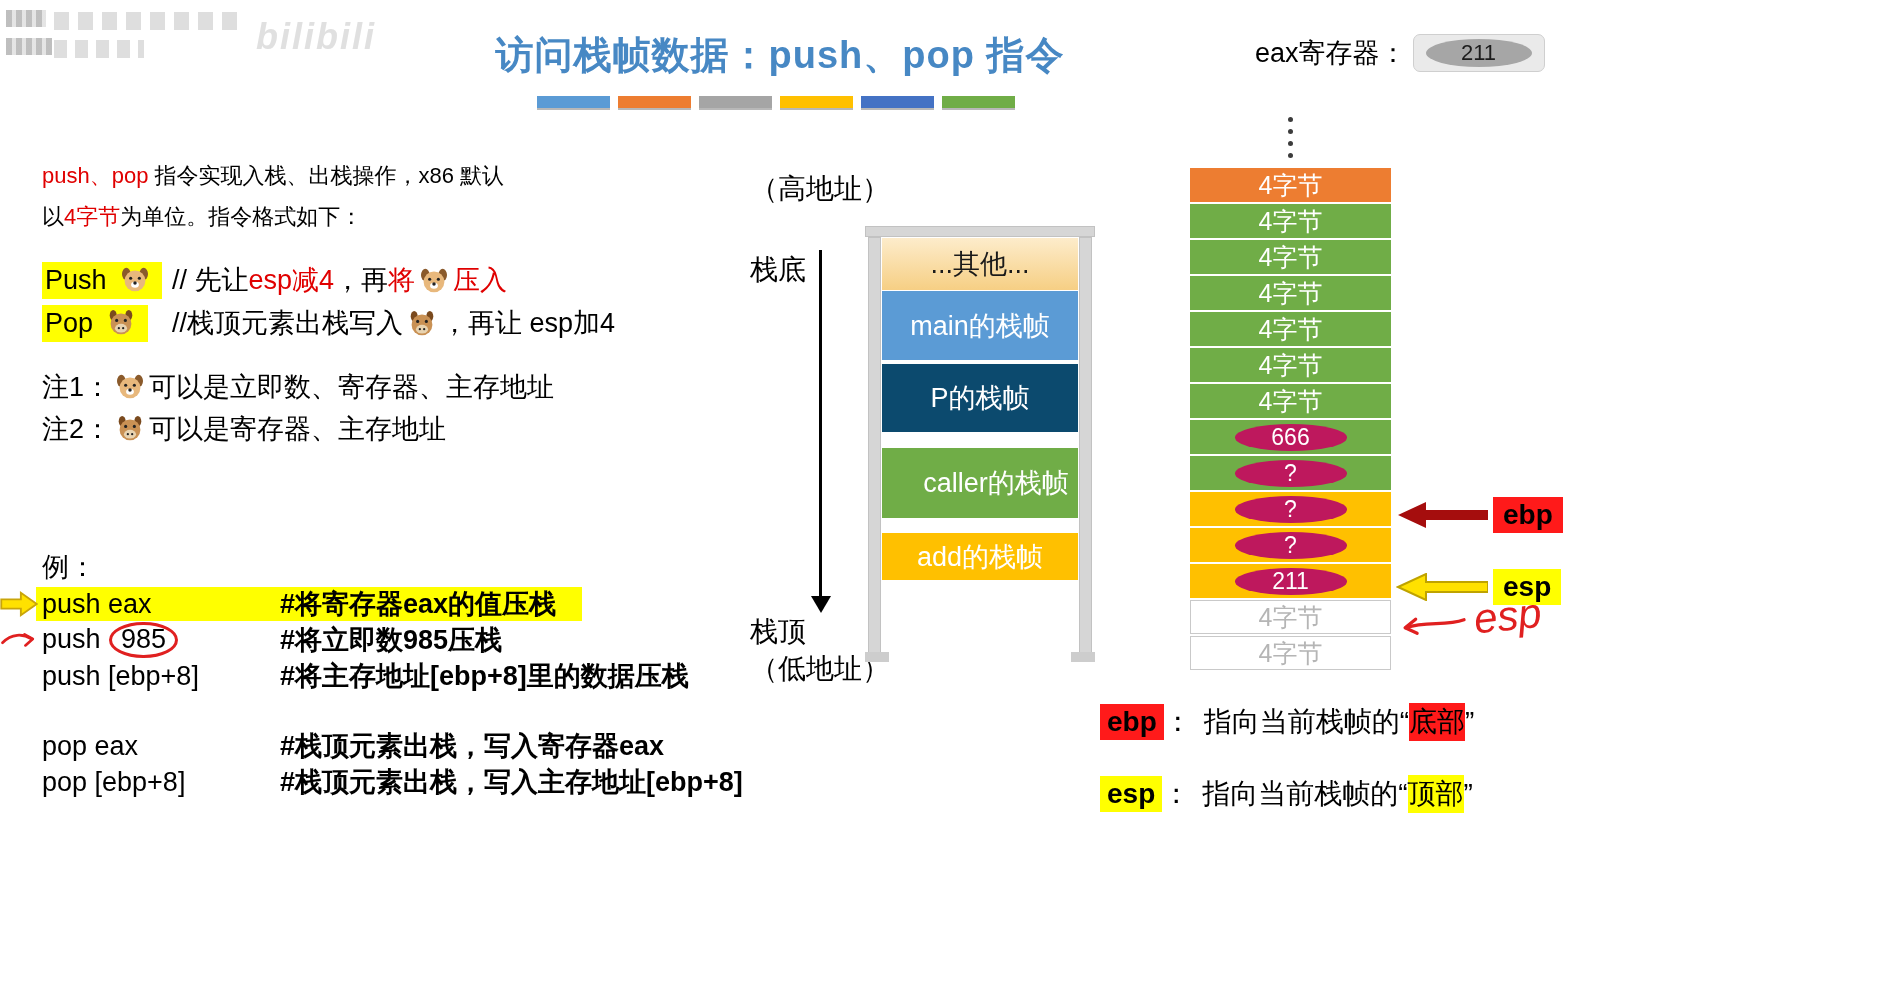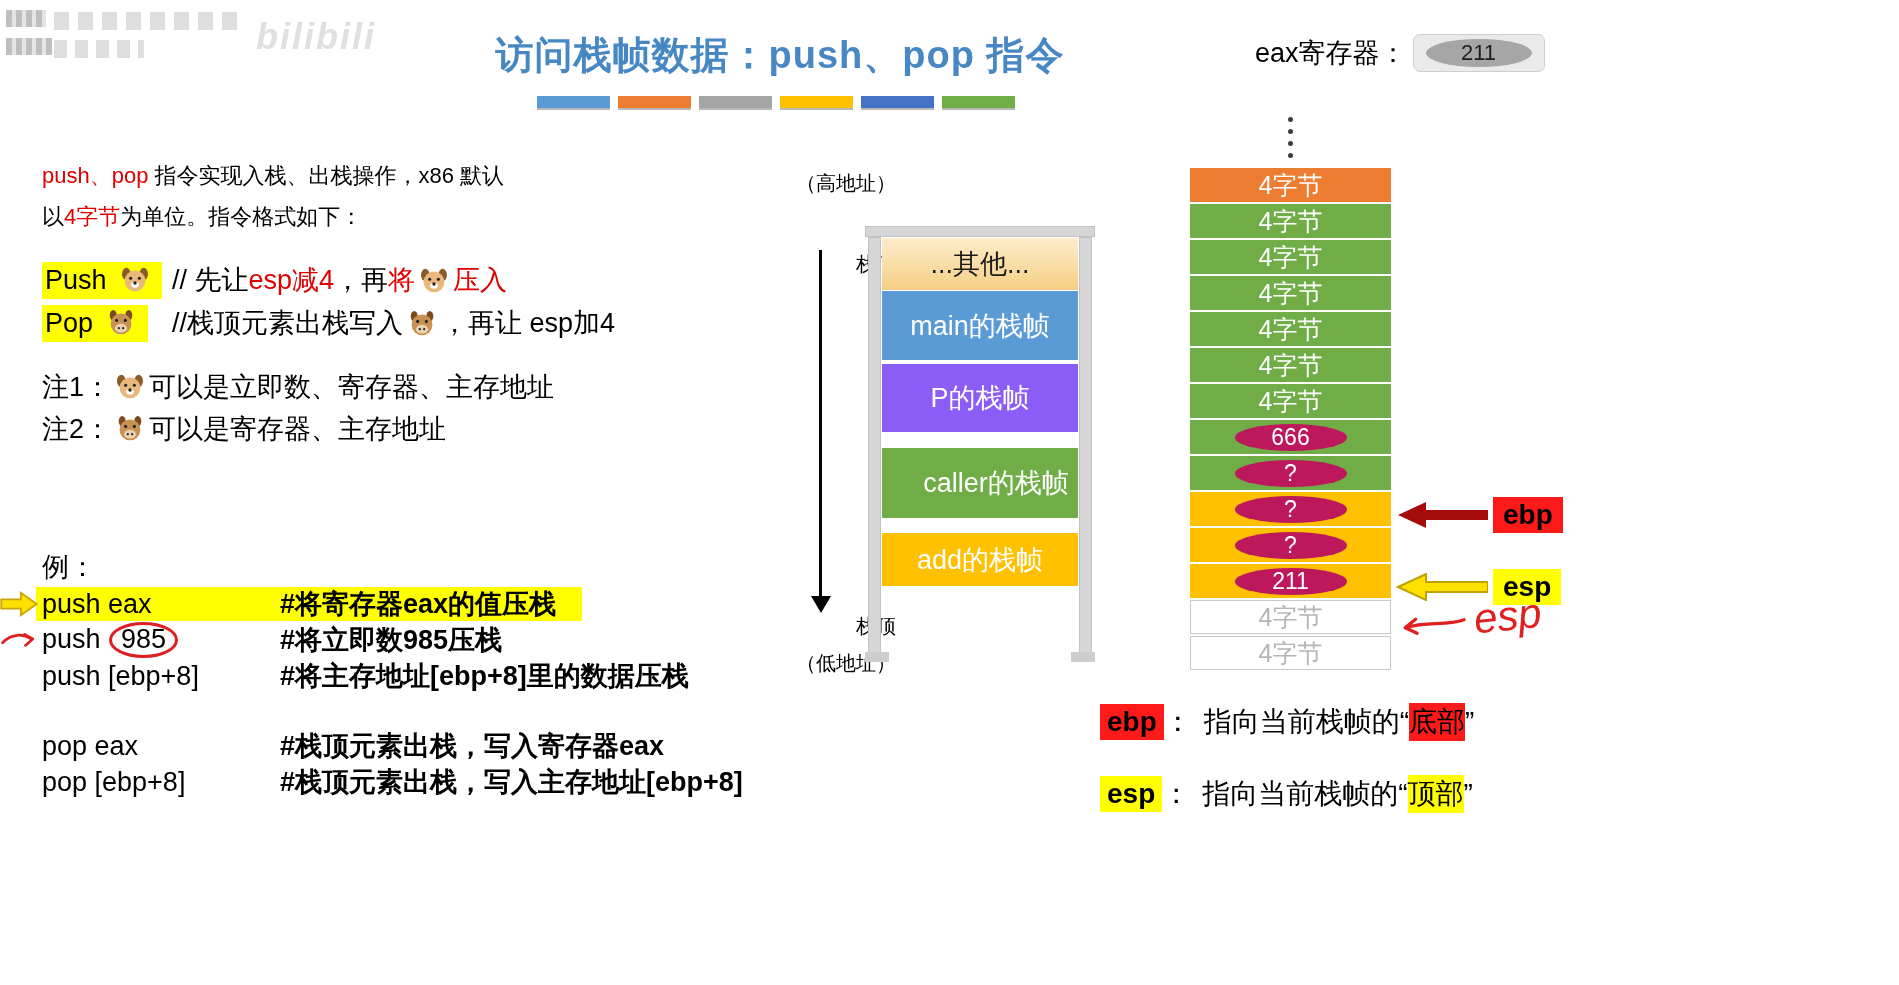--- a/index.html
+++ b/index.html
@@ -43,41 +43,41 @@
   .ex-label { height: 38px; display: flex; align-items: center; }
   .ex-row { position: relative; display: flex; align-items: center; height: 36px; }
   .ex-band { position: absolute; left: -6px; top: 1px; width: 546px; height: 34px; background: #ffff00; z-index: 0; }
   .ex-arrow { position: absolute; left: -42px; top: 4px; z-index: 2; }
   .ex-code { position: relative; z-index: 1; width: 238px; }
   .ex-comment { position: relative; z-index: 1; font-weight: bold; }
   .ex-gap { height: 34px; }
   .circled { display: inline-block; border: 3px solid #e02020; border-radius: 50%; padding: 0 9px 2px 9px; margin-left: 1px; line-height: 1.05; }
 
   
-  .axis-label { position: absolute; width: 146px; text-align: right; font-size: 20px; }
+  .axis-label { position: absolute; width: 146px; text-align: left; font-size: 28px; }
   .ax-high { left: 750px; top: 170px; }
   .ax-bottom { left: 750px; top: 207px; margin-top: 44px; }
   .ax-top { left: 750px; top: 613px; }
   .ax-low { left: 750px; top: 650px; }
   .axis-line { position: absolute; left: 819px; top: 250px; width: 3px; height: 348px; background: #000; }
   .axis-head { position: absolute; left: 811px; top: 596px; width: 0; height: 0; border-left: 10px solid transparent; border-right: 10px solid transparent; border-top: 17px solid #000; }
 
   
   .mstack { position: absolute; left: 865px; top: 226px; width: 230px; height: 436px; }
   .m-lintel { position: absolute; left: 0; top: 0; width: 230px; height: 11px; background: #d6d6d6; border: 1px solid #c2c2c2; }
   .m-rail { position: absolute; top: 11px; width: 13px; height: 417px; background: #d6d6d6; border: 1px solid #c2c2c2; }
   .m-rail.left { left: 3px; } .m-rail.right { right: 3px; }
   .m-foot { position: absolute; bottom: 0; width: 24px; height: 10px; background: #cdcdcd; }
   .m-foot.left { left: 0; } .m-foot.right { right: 0; }
   .mseg { position: absolute; left: 17px; width: 196px; display: flex; align-items: center; justify-content: center; font-size: 27px; color: #fff; }
   .seg-other { top: 12px; height: 52px; background: linear-gradient(#fdeccb, #f6cf84); color: #1a1a1a; }
   .seg-main { top: 65px; height: 69px; background: #5b9bd5; }
-  .seg-p { top: 138px; height: 68px; background: #8b5cf6; }
+  .seg-p { top: 138px; height: 68px; background: #0c4a6e; }
   .seg-caller { top: 222px; height: 70px; background: #70ad47; padding-left: 32px; }
-  .seg-add { top: 307px; height: 53px; background: #ffc000; }
+  .seg-add { top: 307px; height: 47px; background: #ffc000; }
 
   
   .rstack { position: absolute; left: 1190px; top: 115px; width: 201px; }
   .dots { height: 45px; margin-bottom: 8px; display: flex; flex-direction: column; align-items: center; justify-content: center; gap: 7px; }
   .dot { width: 5px; height: 5px; border-radius: 50%; background: #3c3c3c; }
   .cell { height: 34px; margin-bottom: 2px; display: flex; align-items: center; justify-content: center; font-size: 25px; color: #fff; }
   .c-orange { background: #ed7d31; }
   .c-green { background: #70ad47; }
   .c-gold { background: #ffc000; }
   .c-white { background: #fff; color: #b5b5b5; border: 1px solid #c9c9c9; }

